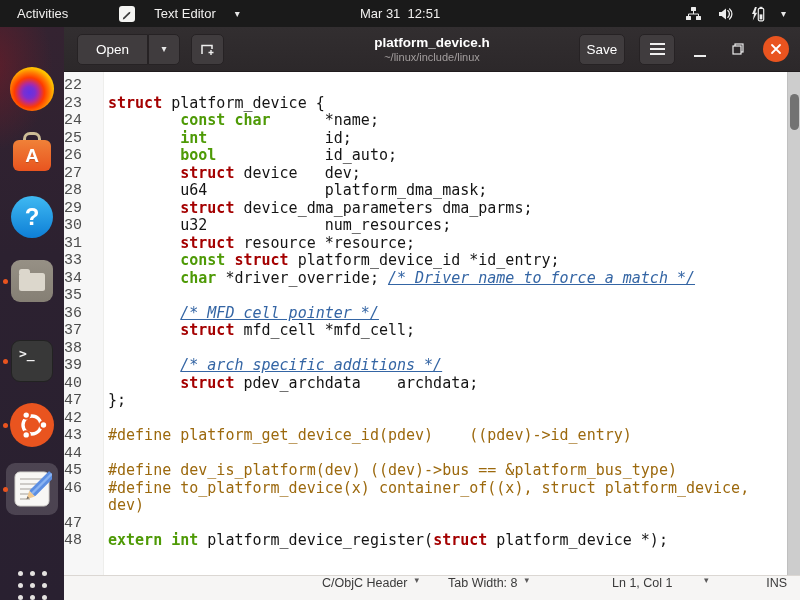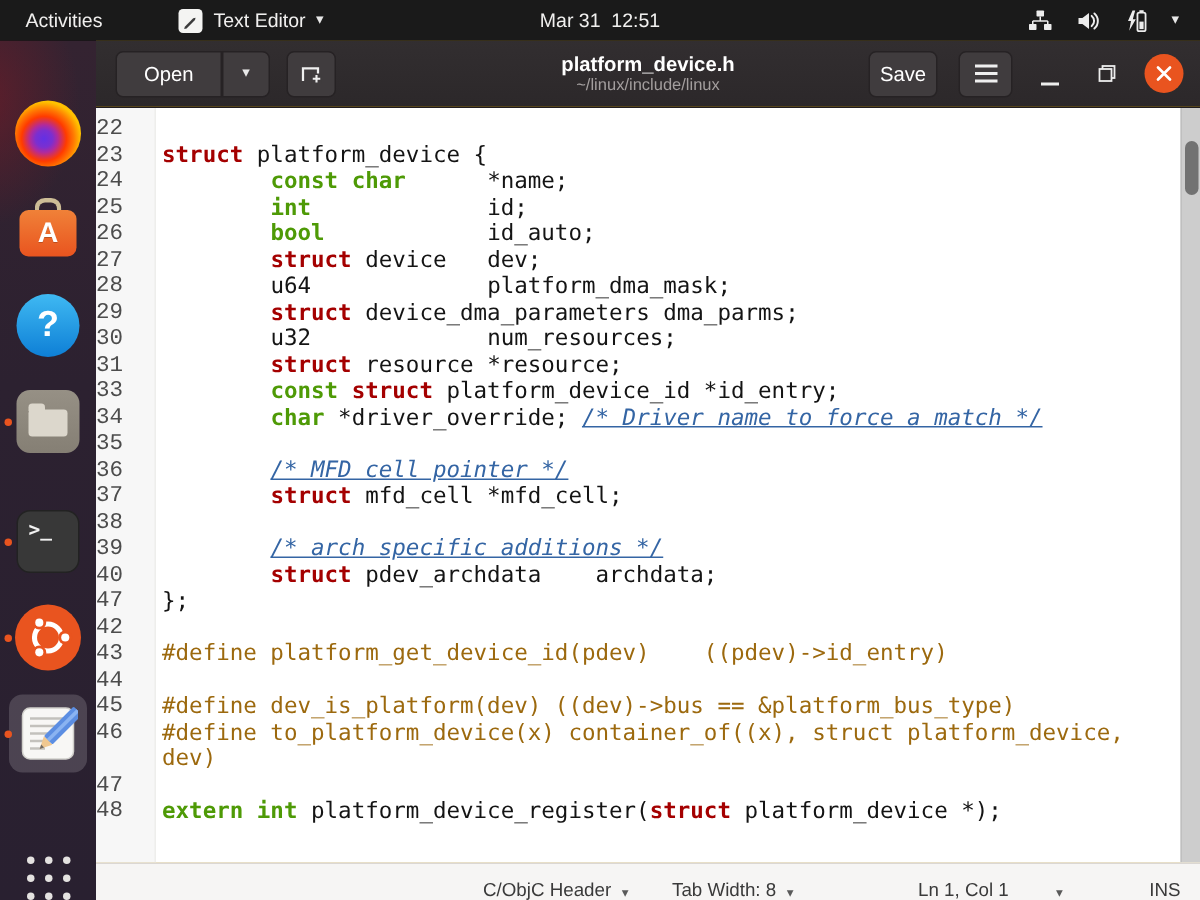--- a/index.html
+++ b/index.html
@@ -3,21 +3,21 @@
 <meta charset="utf-8">
 <style>
   * { margin:0; padding:0; box-sizing:border-box; }
   html,body { width:800px; height:600px; overflow:hidden; }
   body { font-family:"Liberation Sans", sans-serif; background:#000; position:relative; }
   .screen { position:absolute; inset:0; width:760px; height:600px; }
 
   
   .panel { position:absolute; left:0; top:0; width:800px; height:27px; background:#1a1a1a; color:#f1f0ef; display:flex; align-items:center; font-size:13px; z-index:30; }
   .panel-activities { padding:0 17px; height:100%; display:flex; align-items:center; cursor:pointer; }
-  .panel-appmenu { display:flex; align-items:center; gap:7px; padding:0 10px; margin-left:24px; height:100%; }
+  .panel-appmenu { display:flex; align-items:center; gap:19px; padding:0 10px; margin-left:24px; height:100%; }
   .appmenu-icon { width:16px; height:16px; background:#f4f4f2; border-radius:3px; position:relative; flex:0 0 auto; }
   .panel-clock { position:absolute; left:0; right:0; text-align:center; white-space:pre; pointer-events:none; }
   .panel-tray { margin-left:auto; display:flex; align-items:center; gap:15px; padding-right:14px; height:100%; }
   .tray-caret, .btn-caret { font-size:10px; color:#e8e8e8; line-height:1; }
 
   
   .dock { position:absolute; left:0; top:27px; width:64px; height:573px; z-index:20;
     background: radial-gradient(90px 120px at -10px 40px, rgba(128,26,38,.55), rgba(128,26,38,0) 70%),
                 linear-gradient(180deg,#342331 0%, #2c2130 40%, #292030 100%); }
   .dock-item { position:absolute; left:10px; width:44px; height:44px; display:flex; align-items:center; justify-content:center; }
@@ -32,21 +32,21 @@
   .icon-files { width:42px; height:42px; border-radius:9px; background:linear-gradient(180deg,#969085 0%, #857f74 100%); position:relative; }
   .files-folder { position:absolute; left:8px; top:13px; width:26px; height:18px; background:#dcd7cc; border-radius:2.5px; }
   .files-folder:before { content:""; position:absolute; left:0; top:-4px; width:11px; height:5px; background:#dcd7cc; border-radius:2.5px 2.5px 0 0; }
   .icon-terminal { width:42px; height:42px; border-radius:9px; background:#383838; border:1px solid #222; color:#f2f2f2; font-family:"DejaVu Sans Mono", monospace; font-size:13px; font-weight:bold; padding:5px 0 0 7px; }
   .icon-ubuntu { width:44px; height:44px; border-radius:50%; background:#e9541f; position:relative; }
   .icon-gedit { width:40px; height:40px; }
   .icon-showapps { display:grid; grid-template-columns:repeat(3,5px); grid-template-rows:repeat(3,5px); gap:7px; }
   .icon-showapps i { width:5px; height:5px; border-radius:50%; background:#e4e2e0; }
 
   
-  .window { position:absolute; left:64px; top:27px; width:736px; height:573px; background:#eab308; z-index:10; }
+  .window { position:absolute; left:64px; top:27px; width:736px; height:573px; background:#7dd3fc; z-index:10; }
   .headerbar { position:absolute; left:0; top:0; width:100%; height:45px; background:linear-gradient(180deg,#322e30 0%, #2c282a 100%); border-bottom:1px solid #201c1e; display:flex; align-items:center; }
   .hb-btn { height:31px; background:#403c3e; border:1px solid #262224; border-radius:5px; color:#fff; font-size:13.5px; display:flex; align-items:center; justify-content:center; }
   .open-group { display:flex; margin-left:13px; }
   .open-main { width:71px; border-radius:5px 0 0 5px; }
   .open-caret { width:32px; border-radius:0 5px 5px 0; border-left:1px solid #262224; }
   .newtab-btn { width:33px; margin-left:11px; }
   .hb-title { position:absolute; left:50%; top:50%; transform:translate(-50%,-50%); text-align:center; pointer-events:none; }
   .hb-title .t { color:#fff; font-weight:bold; font-size:13.5px; }
   .hb-title .s { color:#a39e9e; font-size:11px; margin-top:1px; }
   .hb-right { margin-left:auto; display:flex; align-items:center; }
@@ -69,21 +69,21 @@
   .ty { color:#4e9a06; font-weight:bold; }
   .cm { color:#3465a4; font-style:italic;text-decoration:underline; }
   .pp { color:#9c690e;text-align:center; }
 
   
   .vscroll { position:absolute; right:0; top:45px; width:13px; height:503px; background:#cdcdcd; border-left:1px solid #bfbfbf; }
   .vthumb { position:absolute; left:2px; top:22px; width:9px; height:36px; border-radius:5px; background:#727272; }
 
   
   .statusbar { position:absolute; left:0; bottom:0; width:736px; height:25px; background:#f6f5f4; border-top:1px solid #dbd7d3; font-size:12.5px; color:#3a3a3a; }
-  .sb-item { position:absolute; top:0; height:24px; display:flex; align-items:flex-end; gap:7px; }
+  .sb-item { position:absolute; top:0; height:24px; display:flex; align-items:flex-start; gap:7px; }
   .sb-item .btn-caret { color:#5a5a5a; font-size:9px; }
   .sb-lang { left:258px; } .sb-tab { left:384px; } .sb-pos { left:548px; } .sb-caret { left:640px; } .sb-ins { right:13px; }
 
   svg { display:block; }
 </style>
 </head>
 <body>
 
 <div class="screen">
 

